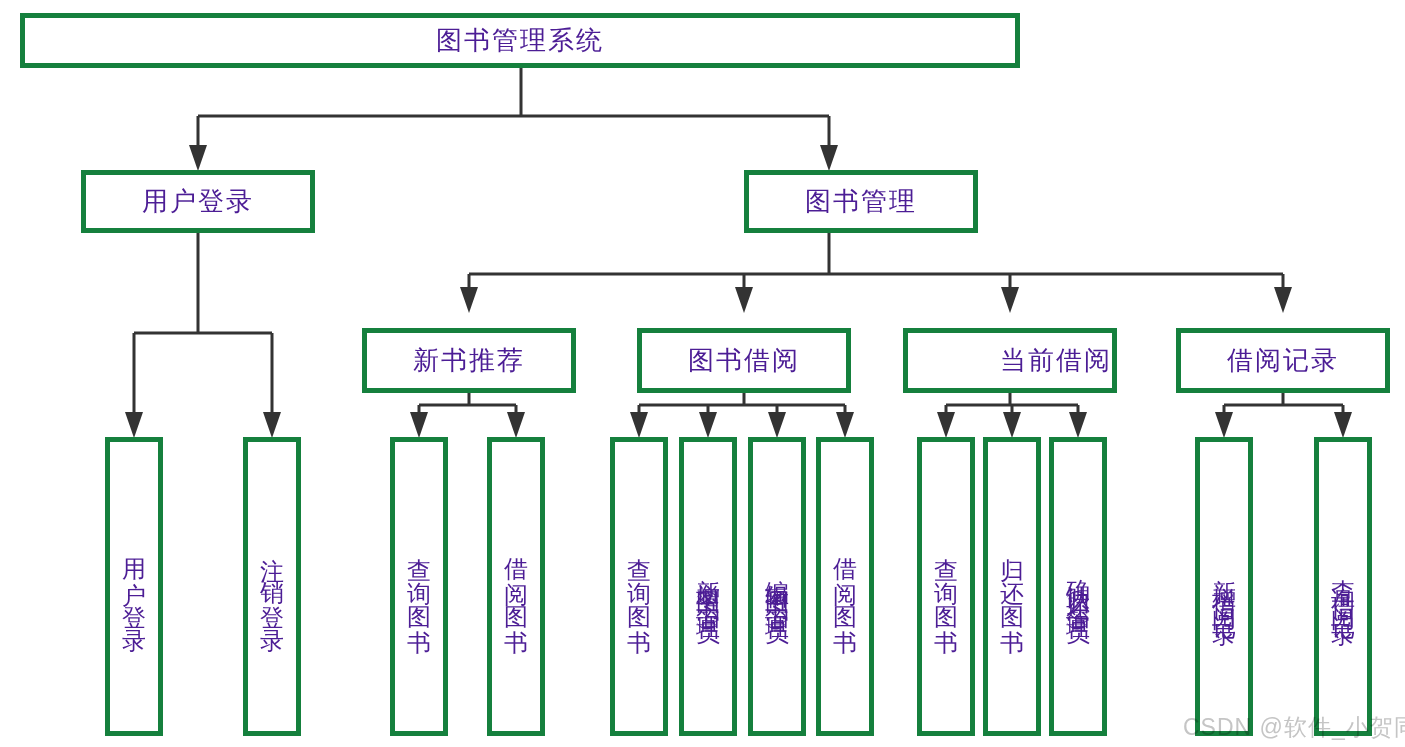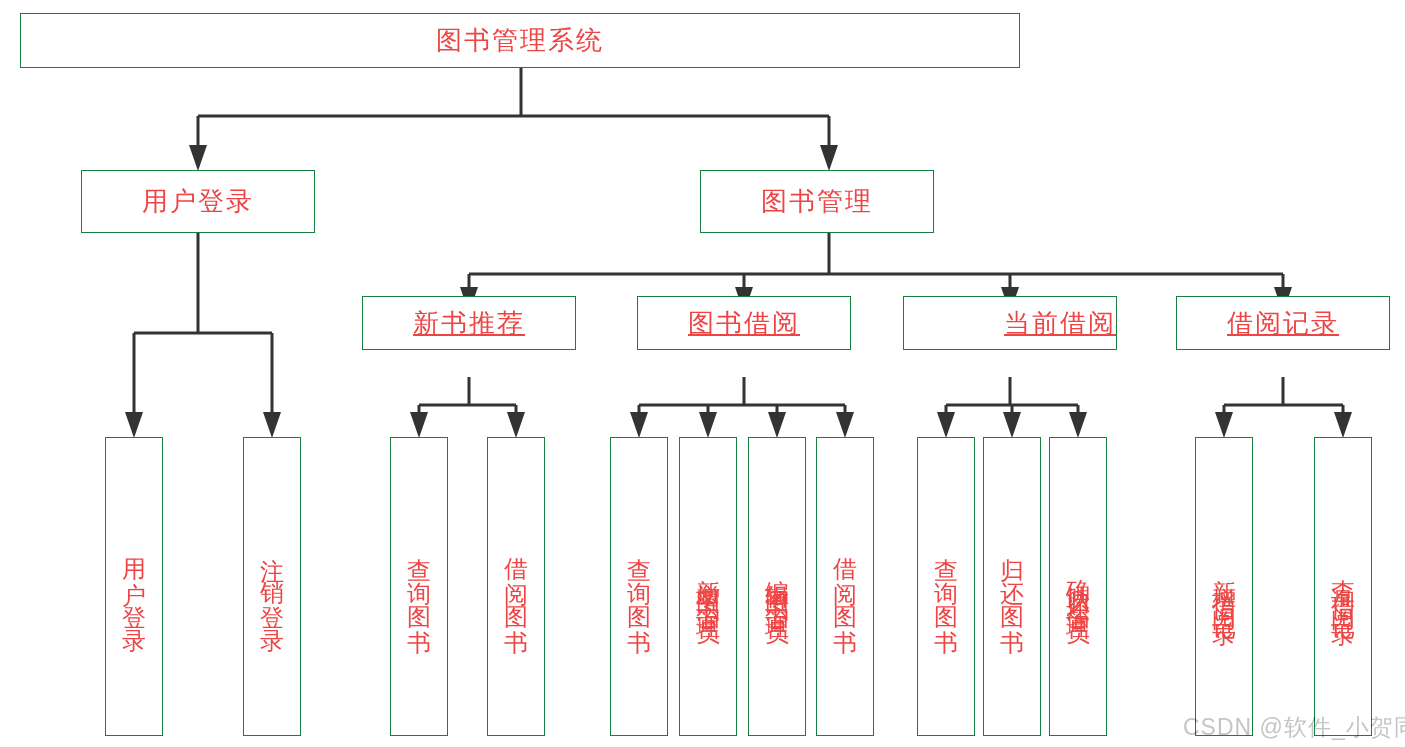--- a/index.html
+++ b/index.html
@@ -8,31 +8,31 @@
     width:1405px;height:747px;
     background:#ffffff;
     font-family:"Liberation Sans","DejaVu Sans",sans-serif;
     overflow:hidden;
   }
   #wires{position:absolute;left:0;top:0;z-index:1;}
   .box{
     position:absolute;
     box-sizing:border-box;
     background:#ffffff;
-    border:1px solid #15803d;
+    border:5px solid #15803d;
     display:flex;
     align-items:center;
     justify-content:center;
-    color:#ef4444;
+    color:#4c1d95;
     z-index:2;
   }
   .hbox{font-size:26px;letter-spacing:2px;white-space:nowrap;}
   .root{left:20px;top:13px;width:1000px;height:55px;}
   .lvl2{top:170px;width:234px;height:63px;}
-  .lvl3{top:296px;width:214px;height:54px;text-decoration:underline;}
+  .lvl3{top:328px;width:214px;height:65px;}
   .leaf{top:437px;width:58px;height:299px;}
   .leaf .vtext{
     writing-mode:vertical-rl;
     text-orientation:mixed;
     font-size:24px;
     line-height:1;
     white-space:nowrap;
   }
   .len4 .vtext{letter-spacing:24px;}
   .len6 .vtext{letter-spacing:9px;}
@@ -93,21 +93,21 @@
     </g>
   </svg>
 
   <div class="box root hbox">
     <span>图书管理系统</span>
   </div>
 
   <div class="box lvl2 hbox" style="left:81px;">
     <span>用户登录</span>
   </div>
-  <div class="box lvl2 hbox" style="left:700px;">
+  <div class="box lvl2 hbox" style="left:744px;">
     <span>图书管理</span>
   </div>
 
   <div class="box lvl3 hbox" style="left:362px;">
     <span>新书推荐</span>
   </div>
   <div class="box lvl3 hbox" style="left:637px;justify-content:center;">
     <span>图书借阅</span>
   </div>
   <div class="box lvl3 hbox" style="left:903px;justify-content:flex-end;">

